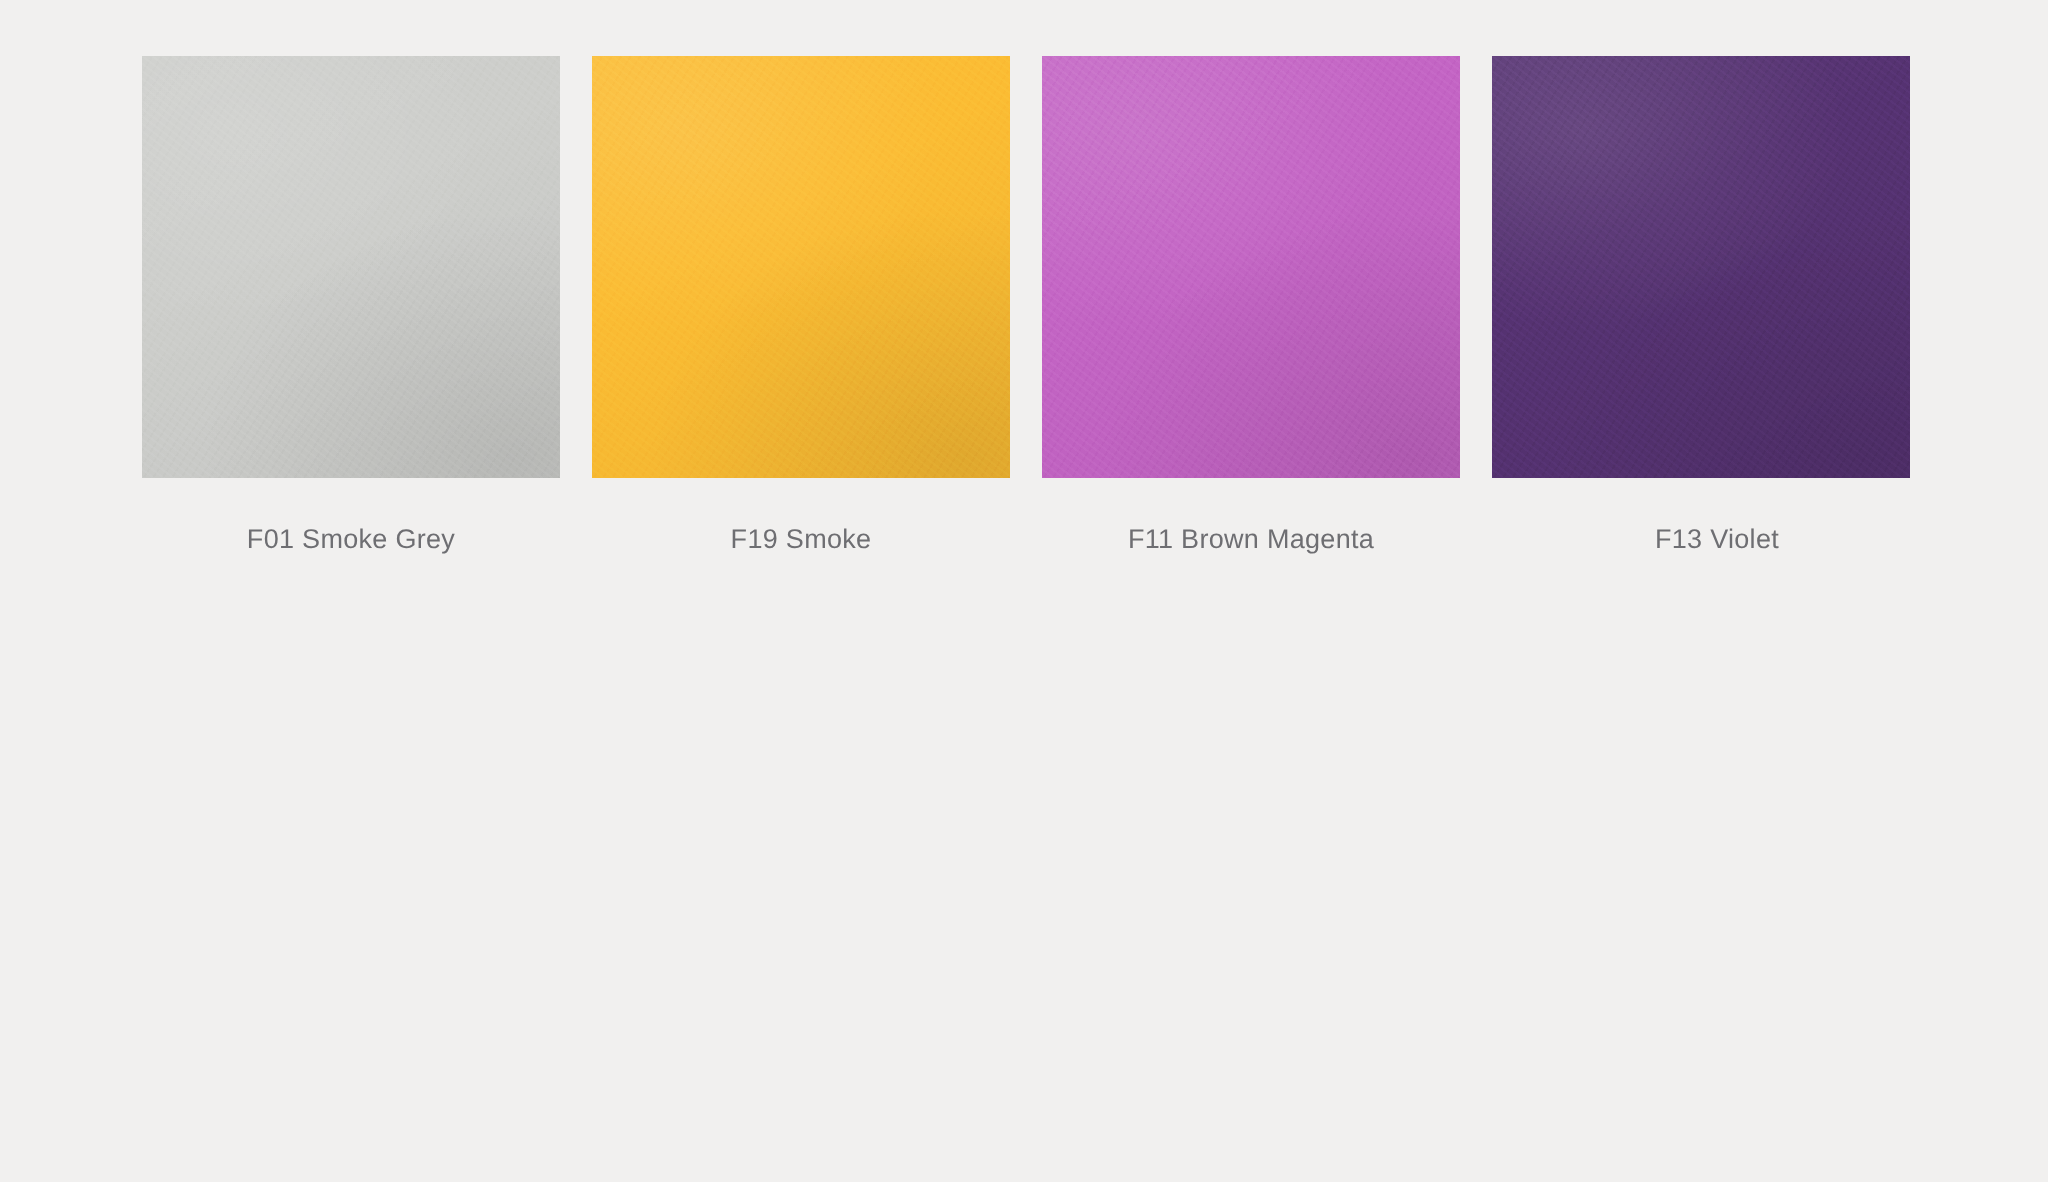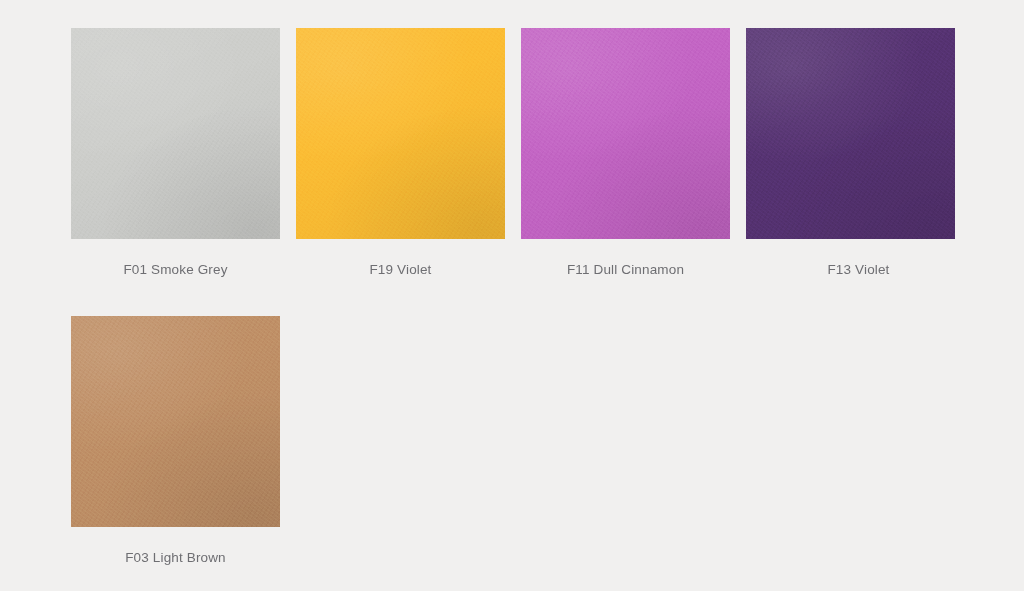--- a/index.html
+++ b/index.html
@@ -83,34 +83,30 @@
 
 <div id="swatch-grid">
 
   <div class="swatch-cell">
     <div class="swatch-chip" style="background-color: rgb(205, 206, 203);"></div>
     <div class="swatch-label" style="color: rgb(110, 110, 114);">F01 Smoke Grey</div>
   </div>
 
   <div class="swatch-cell">
     <div class="swatch-chip" style="background-color: rgb(251, 188, 51);"></div>
-    <div class="swatch-label" style="color: rgb(110, 110, 114);">F19 Violet</div>
+    <div class="swatch-label" style="color: rgb(110, 110, 114);">F19 Smoke</div>
   </div>
 
 
 
   <div class="swatch-cell">
     <div class="swatch-chip" style="background-color: rgb(195, 100, 196);"></div>
-    <div class="swatch-label" style="color: rgb(110, 110, 114);">F11 Dull Cinnamon</div>
+    <div class="swatch-label" style="color: rgb(110, 110, 114);">F11 Brown Magenta</div>
   </div>
 
   <div class="swatch-cell">
     <div class="swatch-chip" style="background-color: rgb(85, 50, 113);"></div>
     <div class="swatch-label" style="color: rgb(110, 110, 114); padding-left: 16px;">F13 Violet</div>
   </div>
 
-  <div class="swatch-cell">
-    <div class="swatch-chip" style="background-color: rgb(191, 143, 102);"></div>
-    <div class="swatch-label" style="color: rgb(110, 110, 114);">F03 Light Brown</div>
-  </div>
 
 
 </div>
 
 </body></html>

